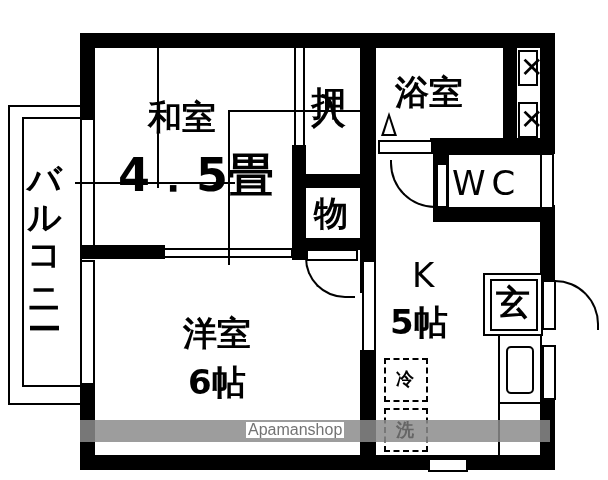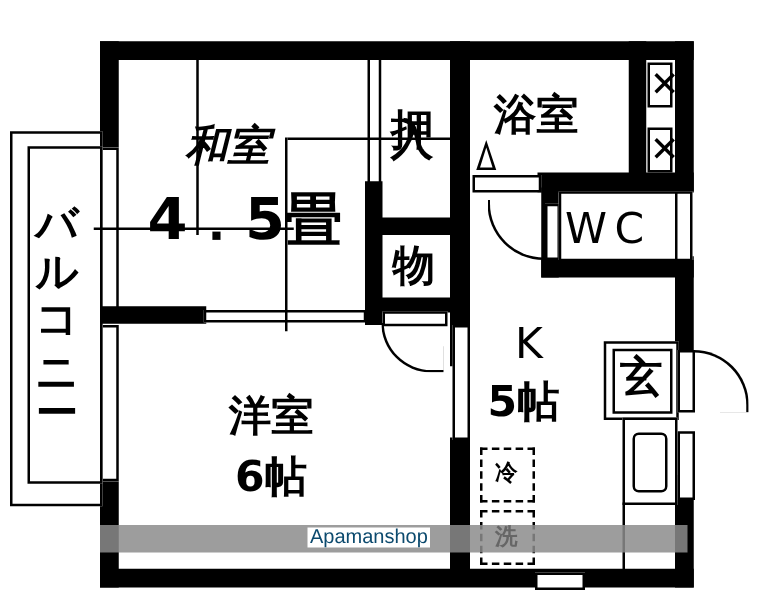--- a/index.html
+++ b/index.html
@@ -4,21 +4,21 @@
   <style>
     html, body { margin:0; padding:0; background:#fff; }
     body { width:608px; height:480px; position:relative; overflow:hidden; font-family:"DejaVu Sans", sans-serif; }
     .abs { position:absolute; box-sizing:border-box; }
     .wall { position:absolute; background:#000; }
     .line { position:absolute; background:#000; }
     .box { position:absolute; border:2px solid #000; box-sizing:border-box; background:#fff; }
     .lbl { position:absolute; color:#000; font-weight:bold; line-height:1; white-space:nowrap; }
     .vtext { writing-mode:vertical-rl; text-orientation:upright; letter-spacing:4px; }
     .band { position:absolute; left:80px; top:420px; width:470px; height:22px; background:rgba(140,140,140,0.85); }
-    .wm { position:absolute; left:246px; top:422px; font-size:16px; color:#0c4a6e; font-weight:normal; background:#fff; padding:0 2px; font-family:"Liberation Sans", sans-serif; }
+    .wm { position:absolute; left:246px; top:422px; font-size:16px; color:#737373; font-weight:normal; background:#fff; padding:0 2px; font-family:"Liberation Sans", sans-serif; }
   </style>
 </head>
 <body>
 
 <div class="wall" style="left:80px;top:33px;width:475px;height:15px;"></div>
 <div class="wall" style="left:80px;top:33px;width:15px;height:85px;"></div>
 <div class="wall" style="left:80px;top:385px;width:15px;height:85px;"></div>
 <div class="wall" style="left:80px;top:455px;width:475px;height:15px;"></div>
 <div class="wall" style="left:540px;top:33px;width:15px;height:120px;"></div>
 <div class="wall" style="left:540px;top:205px;width:15px;height:75px;"></div>
@@ -31,21 +31,21 @@
 <div class="box" style="left:22px;top:117px;width:60px;height:270px;border-width:2px;"></div>
 <div class="lbl vtext" style="left:28px;top:140px;font-size:34px;">バルコニー</div>
 
 <div class="wall" style="left:80px;top:245px;width:85px;height:14px;"></div>
 <div class="box" style="left:163px;top:248px;width:130px;height:10px;"></div>
 
 <div class="line" style="left:157px;top:48px;width:2px;height:140px;"></div>
 <div class="line" style="left:230px;top:110px;width:130px;height:2px;"></div>
 <div class="line" style="left:75px;top:182px;width:160px;height:2px;"></div>
 <div class="line" style="left:228px;top:110px;width:2px;height:155px;"></div>
-<div class="lbl" style="left:148px;top:100px;font-size:34px;font-style:italic;">和室</div>
+<div class="lbl" style="left:148px;top:100px;font-size:34px;">和室</div>
 <div class="lbl" style="left:118px;top:152px;font-size:46px;">4．5畳</div>
 
 <div class="wall" style="left:292px;top:145px;width:14px;height:115px;"></div>
 <div class="line" style="left:294px;top:48px;width:2px;height:130px;"></div>
 <div class="line" style="left:303px;top:48px;width:2px;height:130px;"></div>
 <div class="wall" style="left:360px;top:33px;width:16px;height:260px;"></div>
 <div class="lbl vtext" style="left:312px;top:60px;font-size:34px;letter-spacing:6px;">押入</div>
 <div class="wall" style="left:292px;top:174px;width:84px;height:14px;"></div>
 <div class="lbl" style="left:314px;top:196px;font-size:34px;">物</div>
 <div class="wall" style="left:292px;top:238px;width:84px;height:12px;"></div>

